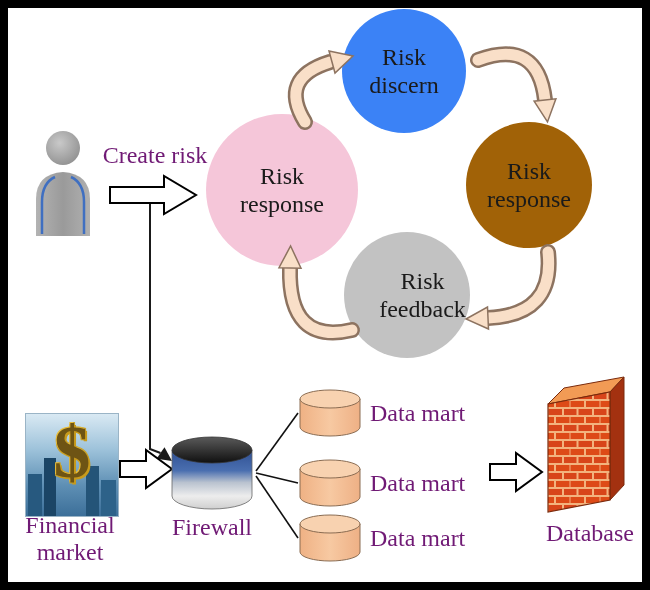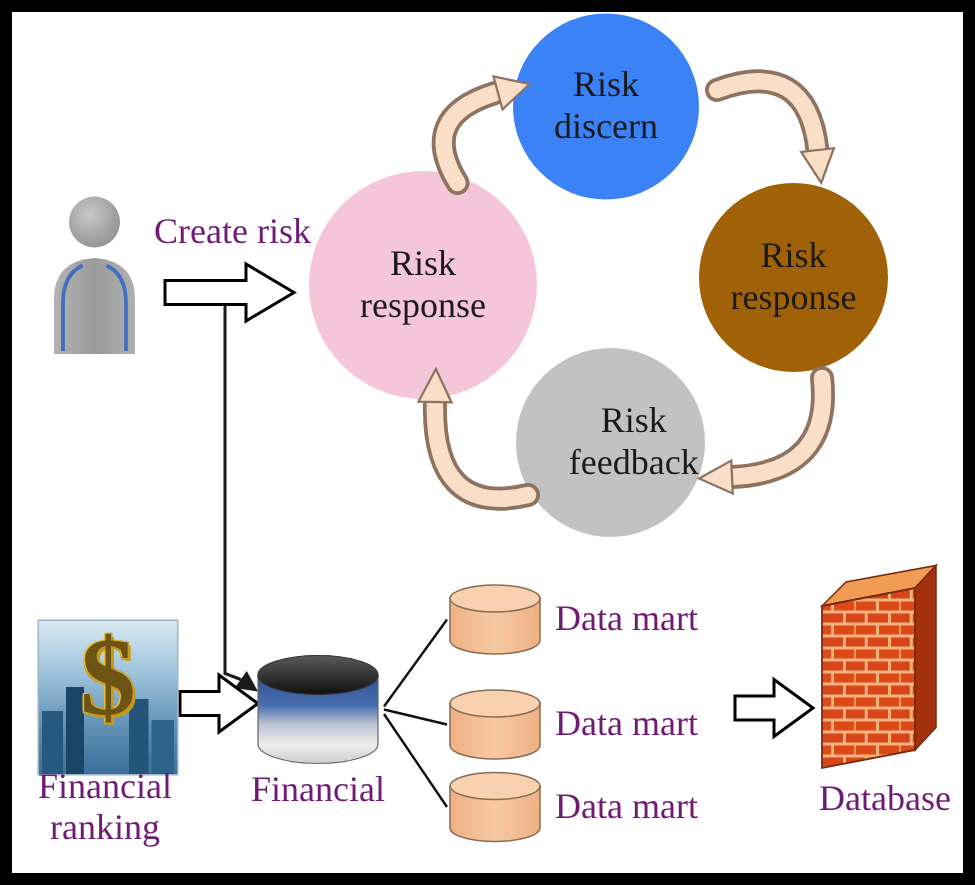--- a/index.html
+++ b/index.html
@@ -175,21 +175,21 @@
 
   <div class="fin-img">
     <div class="bld b1"></div>
     <div class="bld b2"></div>
     <div class="bld b3"></div>
     <div class="bld b4"></div>
     <div class="dollar">$</div>
   </div>
 
   <div class="lbl lbl-create">Create risk</div>
-  <div class="lbl lbl-fin">Financial ranking</div>
-  <div class="lbl lbl-db">Financial</div>
+  <div class="lbl lbl-fin">Financial market</div>
+  <div class="lbl lbl-db">Firewall</div>
   <div class="lbl lbl-mart lbl-mart1">Data mart</div>
   <div class="lbl lbl-mart lbl-mart2">Data mart</div>
   <div class="lbl lbl-mart lbl-mart3">Data mart</div>
   <div class="lbl lbl-fw">Database</div>
 
   <div class="border-overlay"></div>
 </div>
 
 </body></html>

